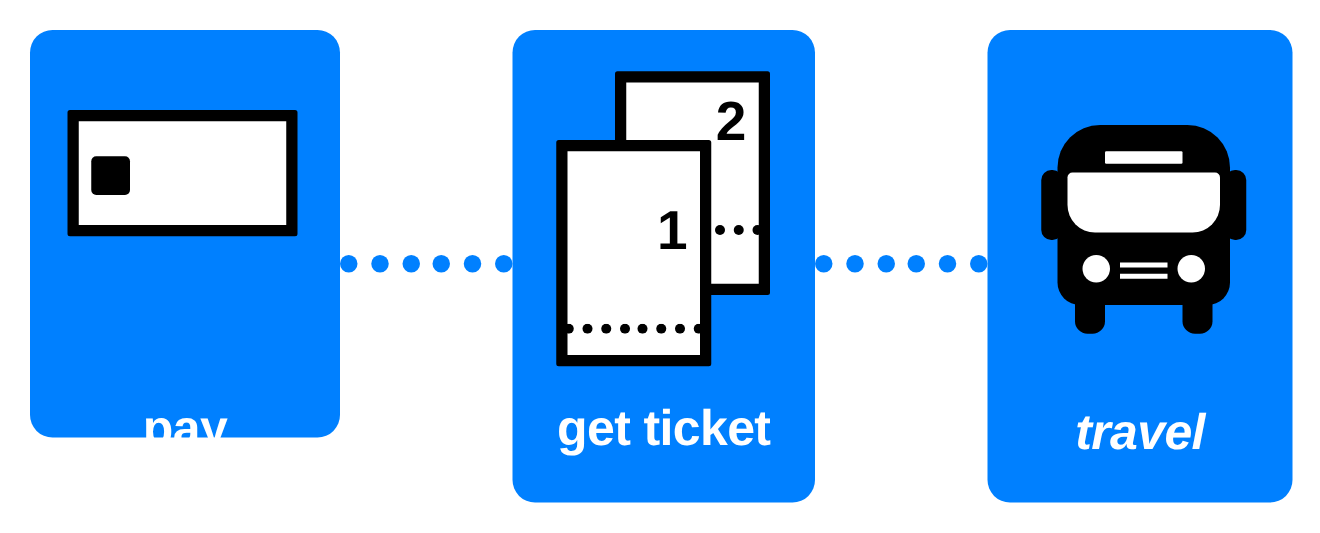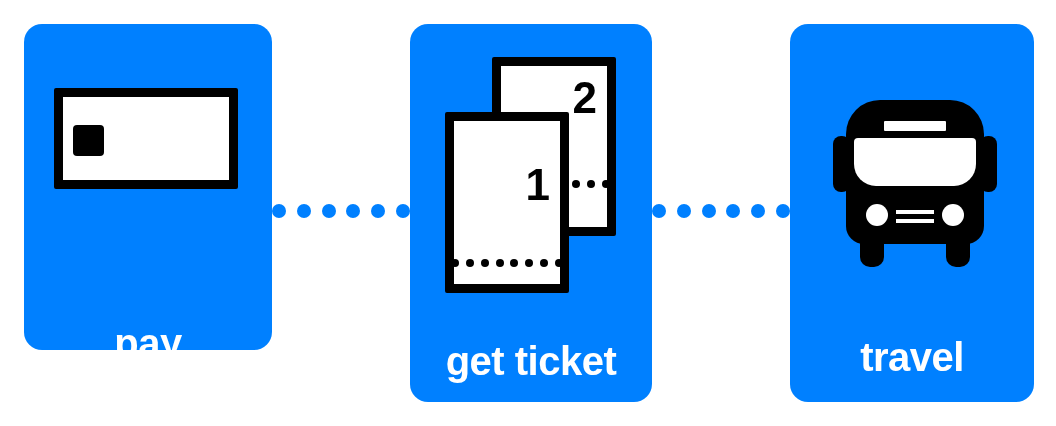--- a/index.html
+++ b/index.html
@@ -184,21 +184,21 @@
         <span class="pdot"></span>
         <span class="pdot"></span>
         <span class="pdot"></span>
         <span class="pdot"></span>
         <span class="pdot"></span>
         <span class="pdot"></span>
         <span class="pdot"></span>
       </div>
     </div>
 
-    <div class="panel-label" style="top:297px;margin-top:18px;">get ticket</div>
+    <div class="panel-label" style="top:297px;">get ticket</div>
   </div>
 
   <div class="connector" style="left:652px; top:204px; width:138px; height:14px;">
     <span class="dot"></span>
     <span class="dot"></span>
     <span class="dot"></span>
     <span class="dot"></span>
     <span class="dot"></span>
     <span class="dot"></span>
   </div>
@@ -216,16 +216,16 @@
       <div class="bus-body" style="left:16px; top:6px; width:138px; height:144px;">
         <div class="bus-roofstripe" style="left:38px; top:21px; width:62px; height:10px;"></div>
         <div class="bus-windshield" style="left:8px; top:38px; width:122px; height:48px;"></div>
         <div class="bus-headlight" style="left:20px; top:104px; width:22px; height:22px;"></div>
         <div class="bus-headlight" style="left:96px; top:104px; width:22px; height:22px;"></div>
         <div class="bus-grille" style="left:50px; top:110px; width:38px; height:4px;"></div>
         <div class="bus-grille" style="left:50px; top:119px; width:38px; height:4px;"></div>
       </div>
     </div>
 
-    <div class="panel-label" style="top:311px;">travel</div>
+    <div class="panel-label" style="top:300px;font-style:italic;">travel</div>
   </div>
 
 </div>
 
 </body></html>

